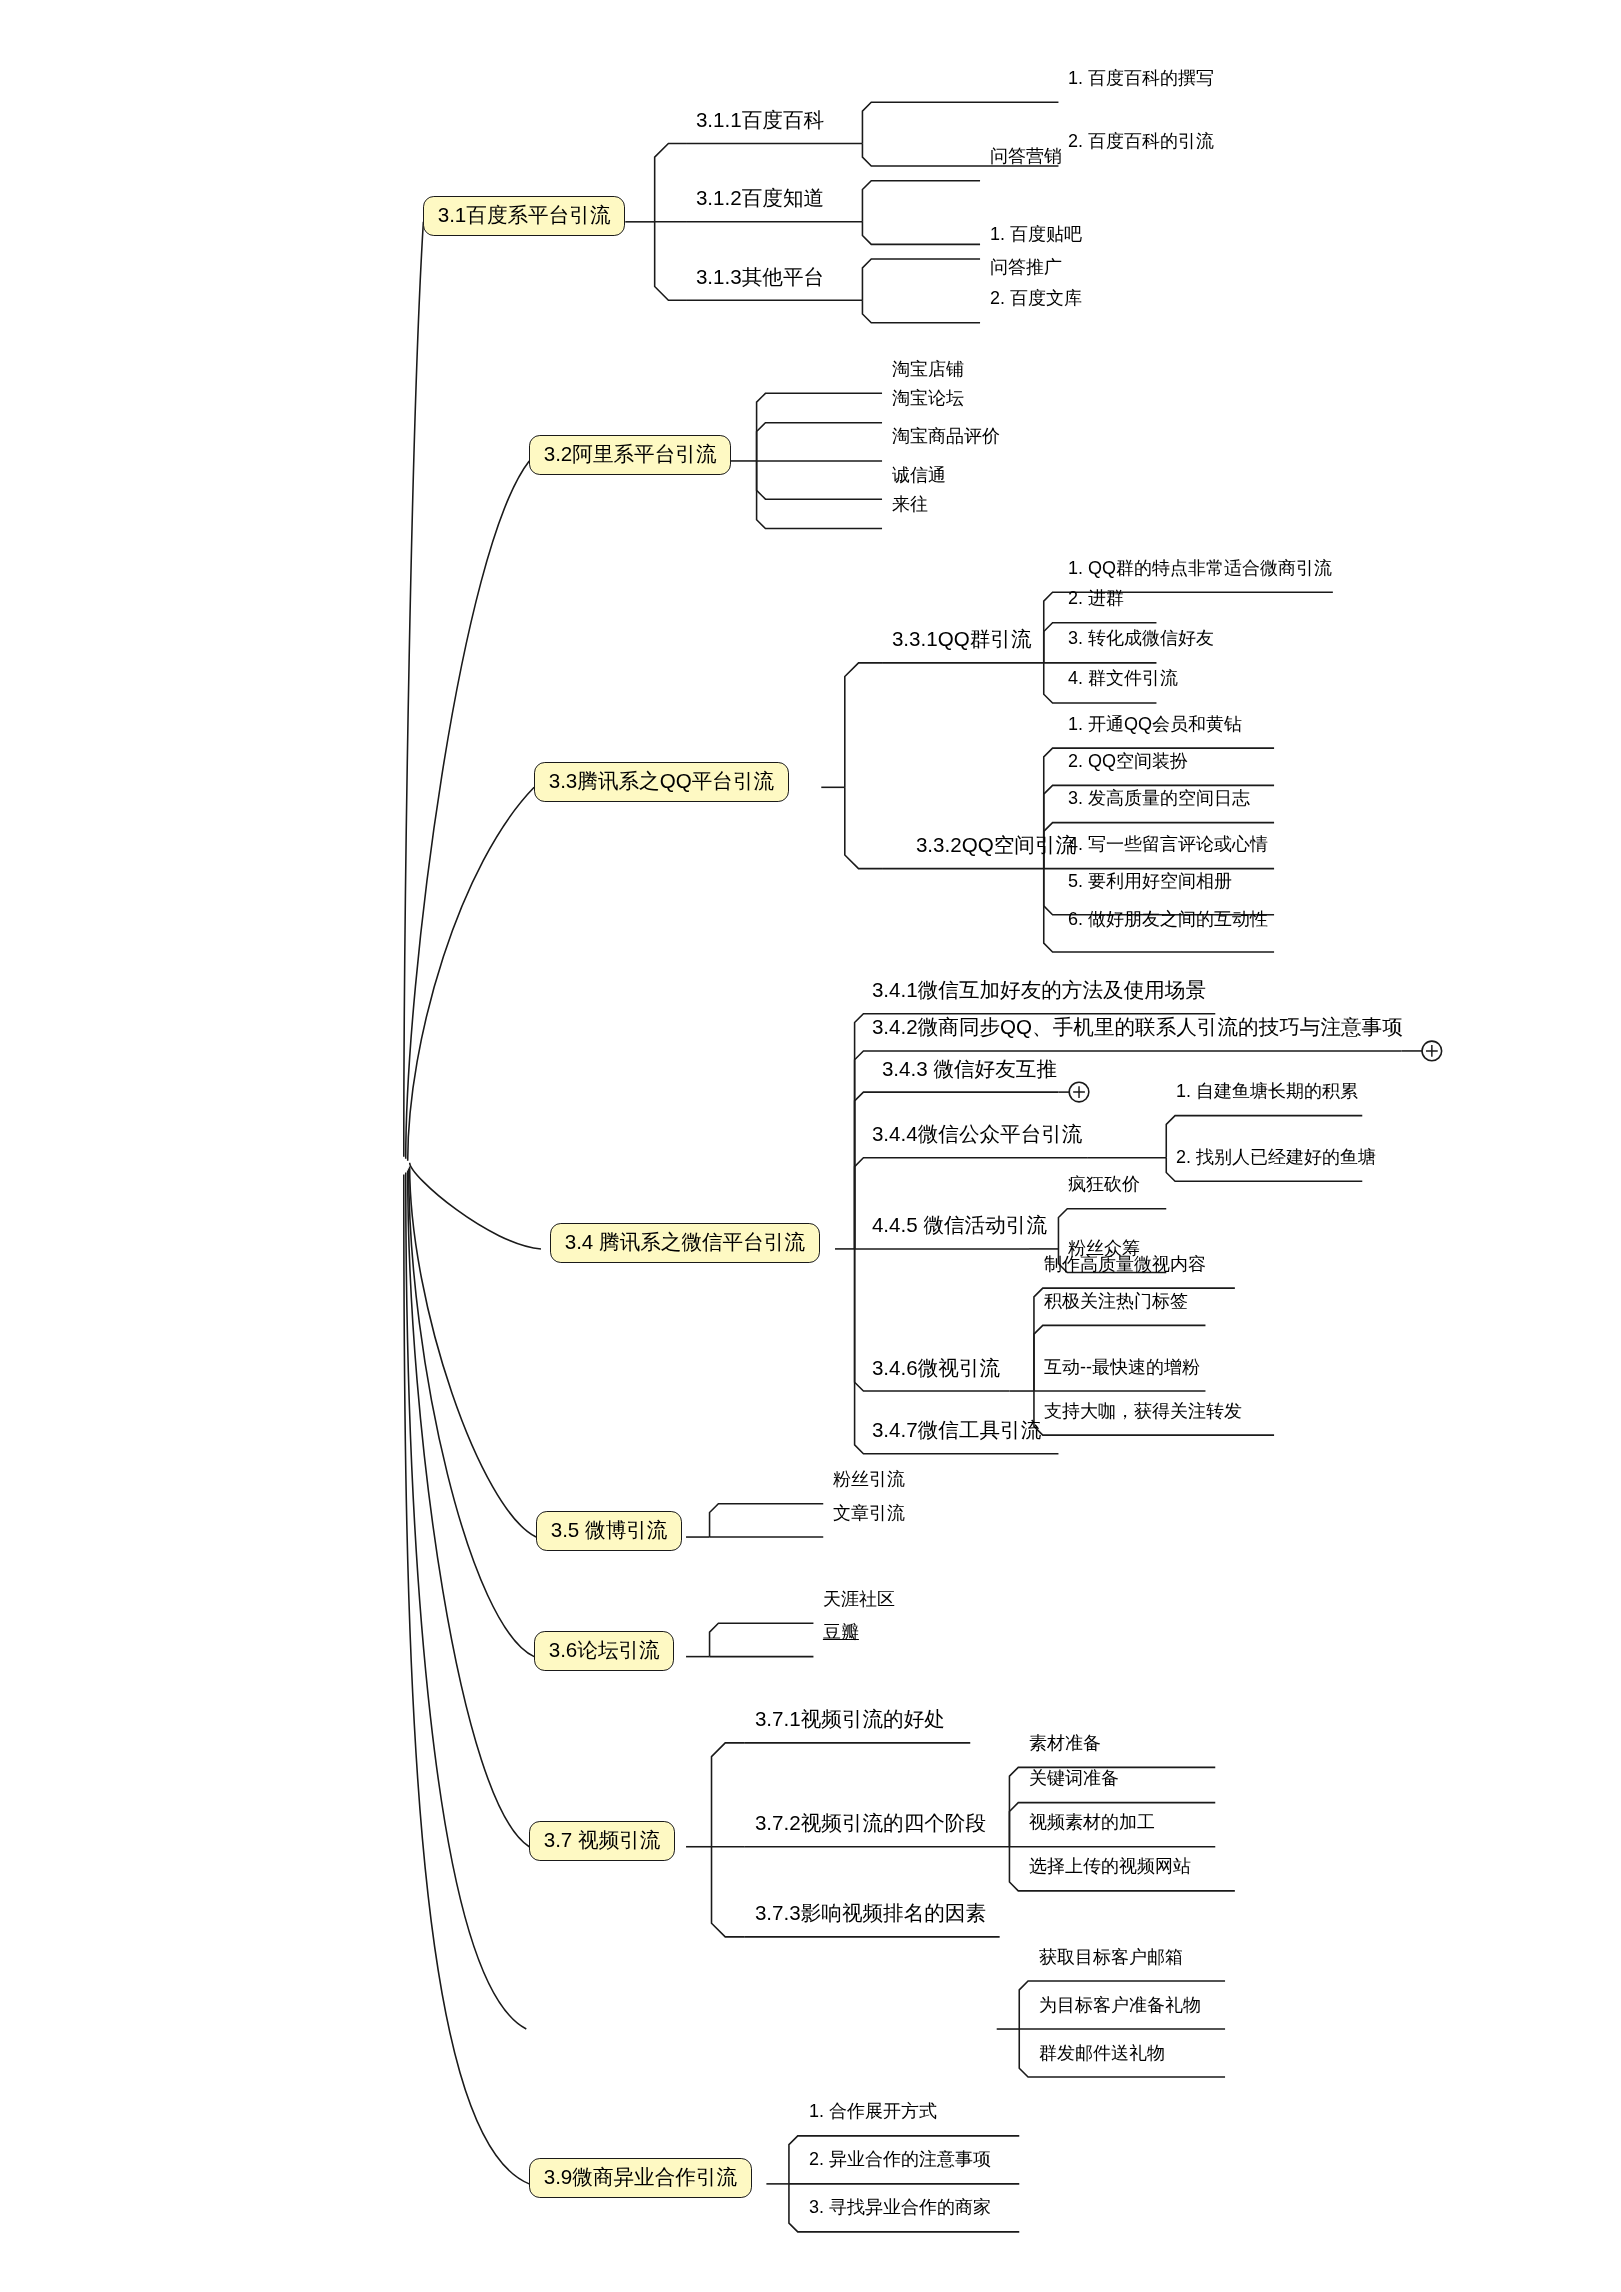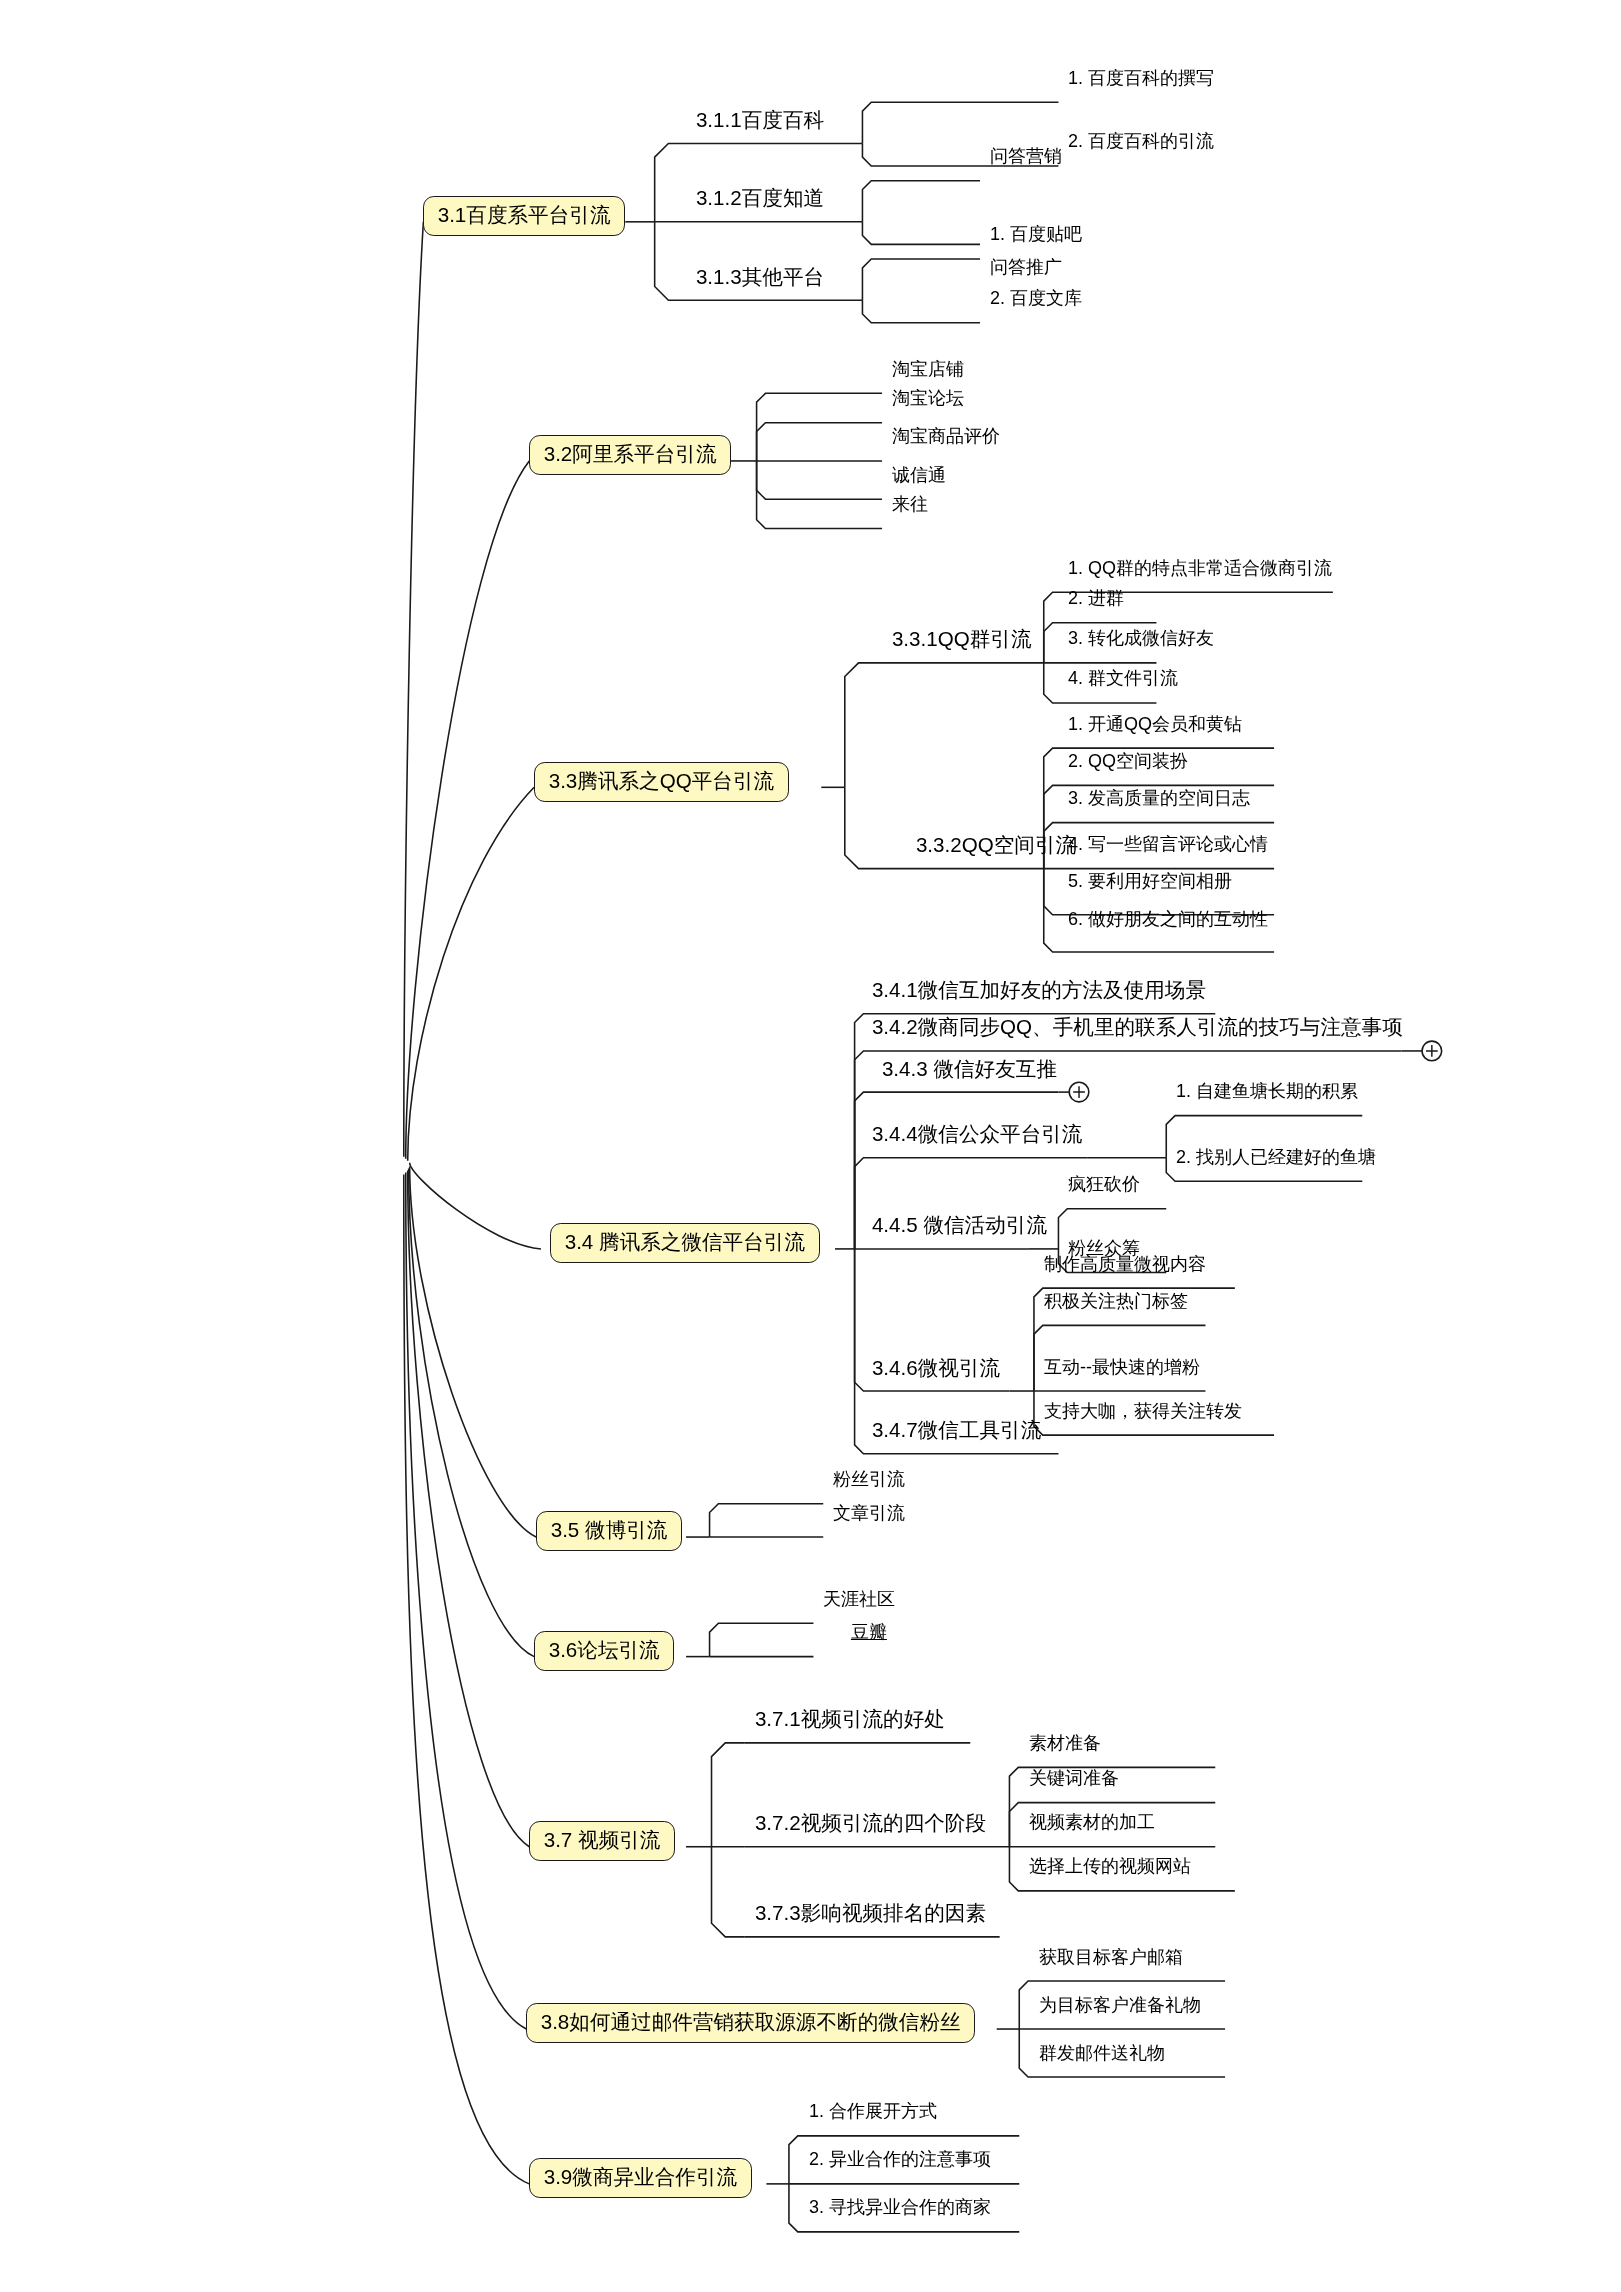--- a/index.html
+++ b/index.html
@@ -220,32 +220,31 @@
   <div class="node leaf" style="left:1040px;top:1402px;">支持大咖，获得关注转发</div>
 
   <div class="node lvl2" style="left:868px;top:1420px;">3.4.7微信工具引流</div>
 
   <div class="node lvl1" style="left:536px;top:1511px;">3.5 微博引流</div>
   <div class="node leaf" style="left:829px;top:1470px;">粉丝引流</div>
   <div class="node leaf" style="left:829px;top:1504px;">文章引流</div>
 
   <div class="node lvl1" style="left:534px;top:1631px;">3.6论坛引流</div>
   <div class="node leaf" style="left:819px;top:1590px;">天涯社区</div>
-  <div class="node leaf" style="left:847px;top:1623px;text-decoration:underline;">豆瓣</div>
+  <div class="node leaf" style="left:819px;top:1623px;text-decoration:underline;">豆瓣</div>
 
   <div class="node lvl1" style="left:529px;top:1821px;">3.7 视频引流</div>
   <div class="node lvl2" style="left:751px;top:1709px;">3.7.1视频引流的好处</div>
   <div class="node lvl2" style="left:751px;top:1813px;">3.7.2视频引流的四个阶段</div>
   <div class="node leaf" style="left:1025px;top:1734px;">素材准备</div>
   <div class="node leaf" style="left:1025px;top:1769px;">关键词准备</div>
   <div class="node leaf" style="left:1025px;top:1813px;">视频素材的加工</div>
   <div class="node leaf" style="left:1025px;top:1857px;">选择上传的视频网站</div>
   <div class="node lvl2" style="left:751px;top:1903px;">3.7.3影响视频排名的因素</div>
 
-  <div class="node lvl1" style="left:526px;top:2003px;">3.8如何通过邮件营销获取源源不断的微信粉丝</div>
   <div class="node leaf" style="left:1035px;top:1948px;">获取目标客户邮箱</div>
   <div class="node leaf" style="left:1035px;top:1996px;">为目标客户准备礼物</div>
   <div class="node leaf" style="left:1035px;top:2044px;">群发邮件送礼物</div>
 
   <div class="node lvl1" style="left:529px;top:2158px;">3.9微商异业合作引流</div>
   <div class="node leaf" style="left:805px;top:2102px;">1. 合作展开方式</div>
   <div class="node leaf" style="left:805px;top:2150px;">2. 异业合作的注意事项</div>
   <div class="node leaf" style="left:805px;top:2198px;">3. 寻找异业合作的商家</div>
 
 </div>

